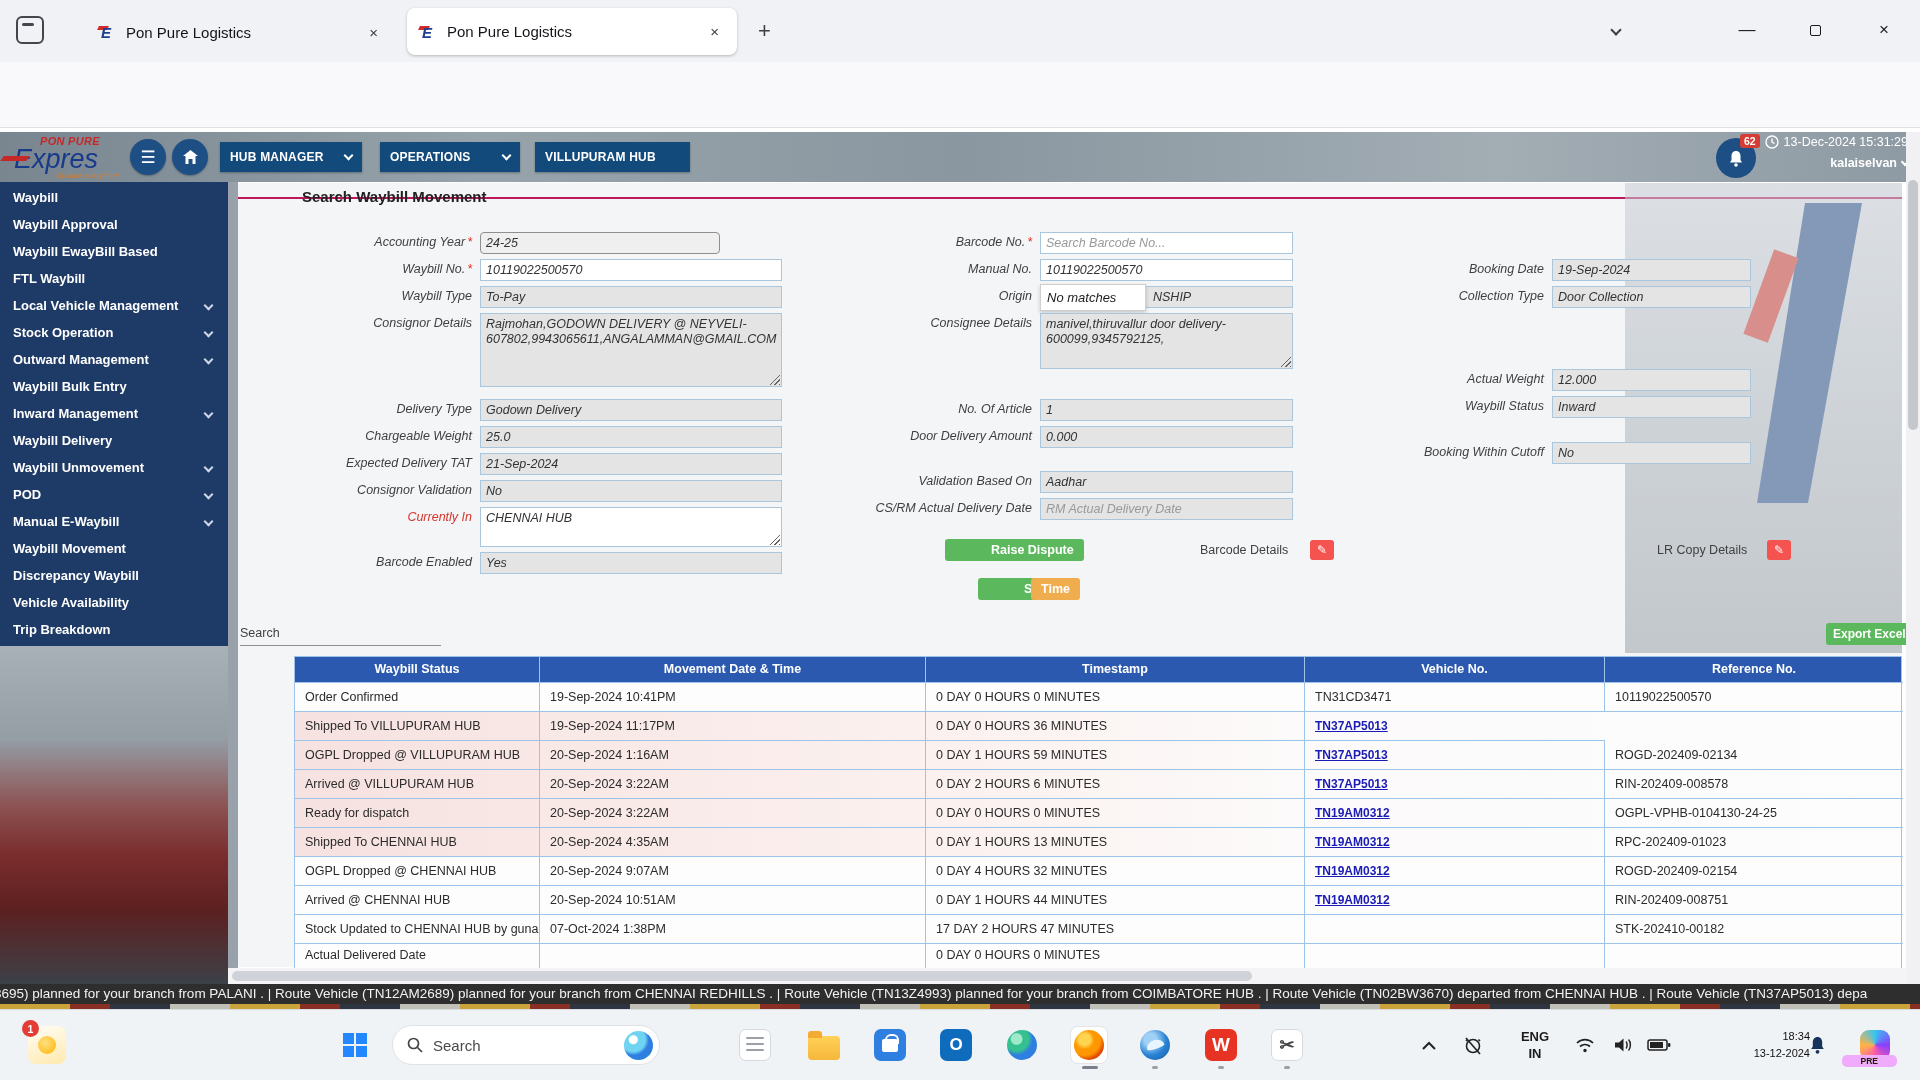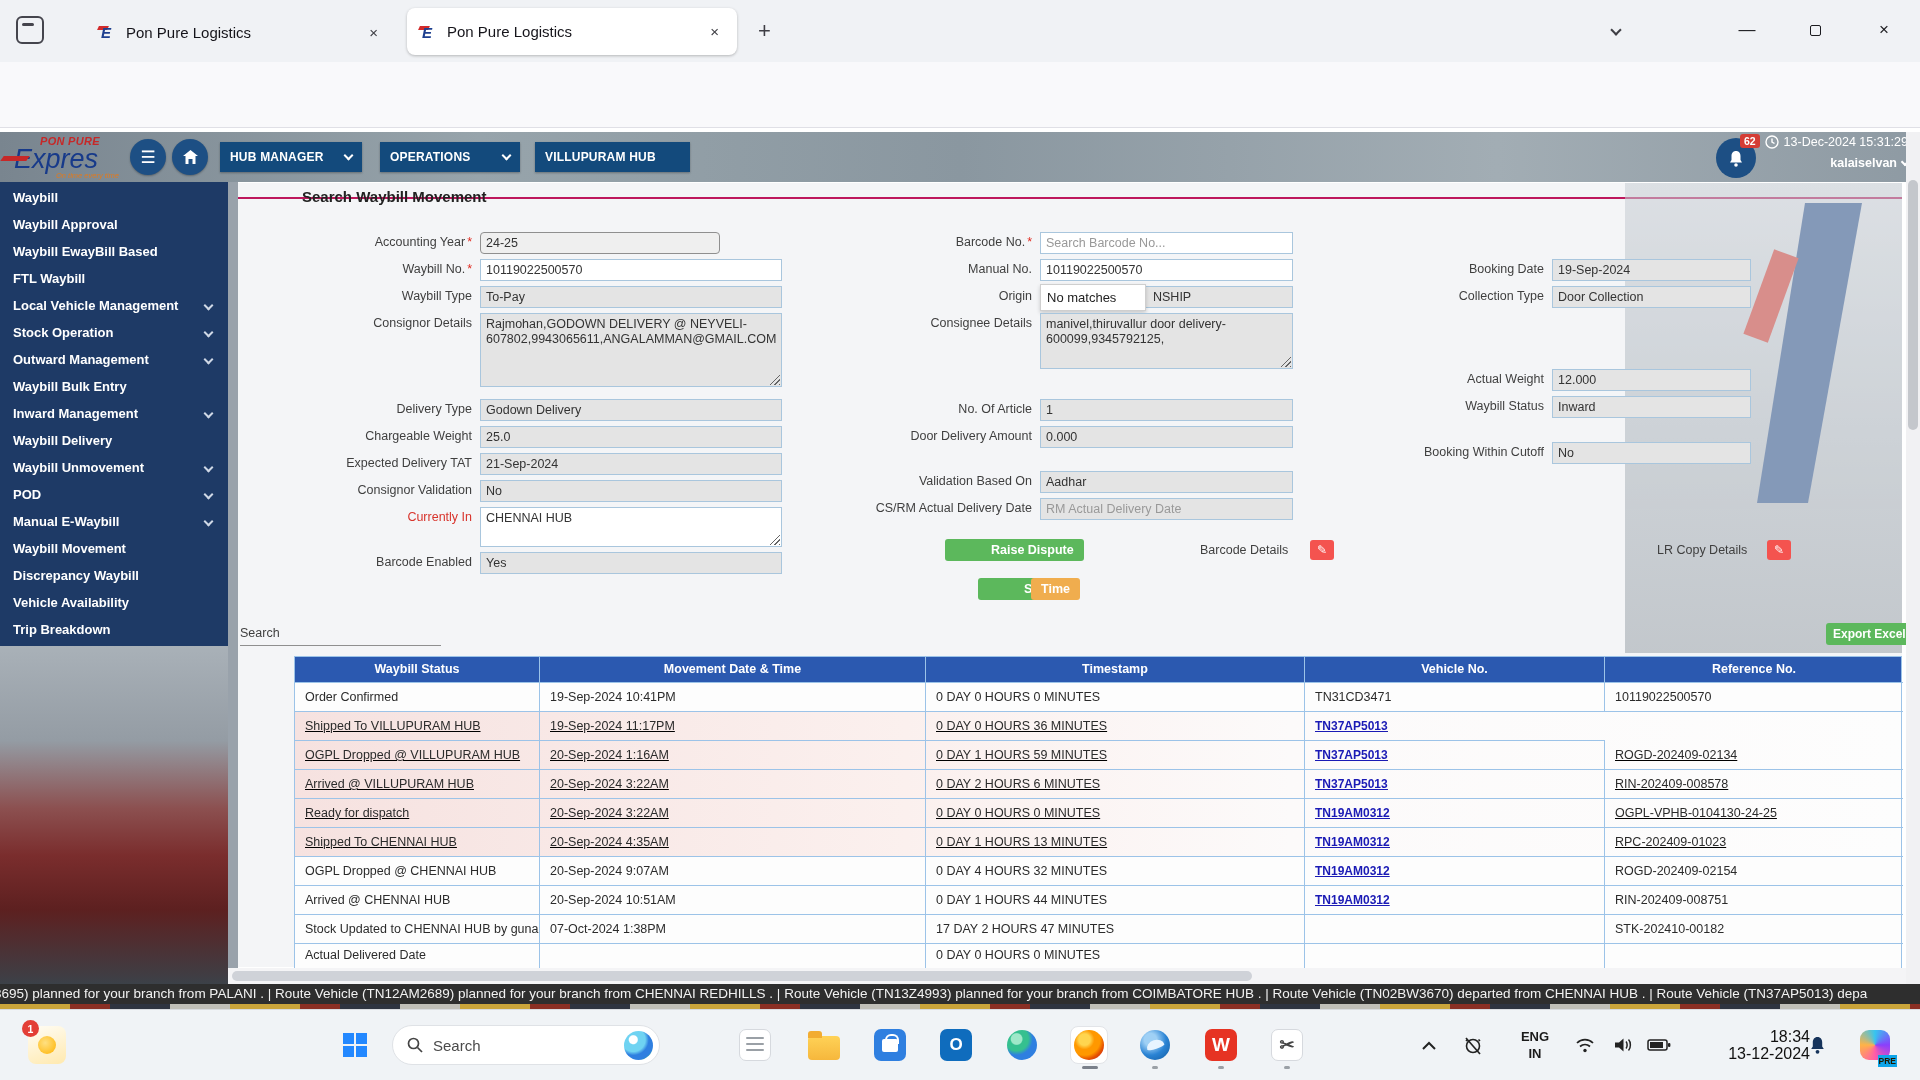--- a/index.html
+++ b/index.html
@@ -67,21 +67,21 @@
   .tailfin { position:absolute; right:40px; top:20px; width:150px; height:300px; background:#2a4f86; clip-path:polygon(30% 100%,62% 0,100% 0,64% 100%); }
   .tailstripe { position:absolute; right:86px; top:100px; width:90px; height:26px; background:#c23b33; transform:rotate(-70deg); }
   .panel { position:absolute; left:238px; top:183px; width:1664px; height:784px; background:rgba(243,244,246,.94); }
   .ptitle { height:16px; border-bottom:2px solid #be185d; }
 
   
   .fcol { position:absolute; }
   #fcol1 { left:238px; top:232px; width:560px; }
   #fcol2 { left:772px; top:232px; width:540px; }
   #fcol3 { left:1312px; top:259px; width:460px; }
-  .frow { display:flex; align-items:flex-start; margin-bottom:5px; }
+  .frow { display:flex; align-items:flex-start; margin-bottom:5px;font-style:italic; }
   .flabel { text-align:right; padding-right:8px; font-size:12.5px; color:#3f3f3f; line-height:21px; white-space:nowrap; }
   #fcol1 .flabel { width:242px; } #fcol2 .flabel { width:268px; } #fcol3 .flabel { width:240px; }
   .flabel.red { color:#d8342c; }
   .req { color:#e02b20; margin-left:2px; }
   .fld { border:1px solid #a9c6dd; background:#fff; height:22px; line-height:20px; font-size:12.5px; color:#333; padding:0 5px; overflow:hidden; white-space:nowrap; }
   #fcol1 .fld { width:302px; } #fcol2 .fld { width:253px; } #fcol3 .fld { width:199px; }
   .fld.gray { background:#e4e4e4; }
   .fld.sel { width:240px !important; background:#efefef; border:1px solid #8f8f8f; border-radius:4px; }
   .fld.ph { color:#999; }
   .fld.ta { white-space:normal; line-height:15px; padding-top:3px; position:relative; }
@@ -103,21 +103,21 @@
   .sectlabel { position:absolute; font-size:12.5px; color:#3f3f3f; }
 
   
   .wbtable { position:absolute; left:294px; top:656px; width:1608px; border:1px solid #9cc3e8; border-bottom:3px solid #3f7fc4; background:#fdfdfd; }
   .trow { display:grid; grid-template-columns:245px 386px 379px 300px 298px; }
   .trow.head { background:#2b59b0; }
   .tcell { border-right:1px solid #9cc3e8; border-bottom:1px solid #9cc3e8; height:29px; line-height:28px; font-size:12.5px; color:#2b2b2b; padding:0 10px; white-space:nowrap; overflow:hidden; }
   .trow.head .tcell { color:#fff; font-weight:bold; text-align:center; height:26px; line-height:25px; border-bottom:1px solid #9cc3e8; }
   .trow:last-child .tcell { height:24px; line-height:23px; border-bottom:none; }
   .tcell:last-child { border-right:none; }
-  .trow.tint { background:linear-gradient(90deg,#f6e2e0 0%,#fbf0ee 38%,#fcfafa 62%,#fdfdfd 100%);text-decoration:underline; }
+  .trow.tint { background:linear-gradient(90deg,#f6e2e0 0%,#fbf0ee 38%,#fcfafa 62%,#fdfdfd 100%); }
   .vlink { color:#1a1ab5; text-decoration:underline; font-weight:600; font-size:12px; }
 
   
   .hscroll { position:absolute; left:228px; top:968px; width:1678px; height:16px; background:#f4f4f6; }
   .hthumb { position:absolute; left:4px; top:3px; width:1020px; height:10px; background:#cfd2d8; border-radius:5px; }
   .vscroll { position:absolute; left:1906px; top:132px; width:14px; height:852px; background:#f1f1f3; }
   .vthumb { position:absolute; left:2px; top:48px; width:10px; height:250px; background:#c4c7cc; border-radius:5px; }
   .ticker { position:absolute; left:0; top:984px; width:1920px; height:20px; background:#2e2e2e; overflow:hidden; }
   .ticker span { position:absolute; left:-6px; top:2px; white-space:nowrap; color:#f2f2f2; font-size:13.5px; }
   .truckstrip { position:absolute; left:0; top:1004px; width:1920px; height:5px;
@@ -145,24 +145,24 @@
   .store .bag::before { content:""; position:absolute; left:3px; top:-5px; width:10px; height:8px; border:2px solid #fff; border-bottom:none; border-radius:6px 6px 0 0; }
   .outlook { background:#0f6cbd; font-size:17px; }
   .snip { background:#fff; border:1px solid #d6d9de; color:#444; font-size:18px; }
   .searchpill { position:absolute; left:392px; top:15px; width:268px; height:40px; background:#fff; border:1px solid #dfe2e6; border-radius:20px; display:flex; align-items:center; padding:0 6px 0 14px; }
   .searchpill .stxt { font-size:15px; color:#4a4a4a; margin-left:10px; flex:1; }
   .weatherorb { width:29px; height:29px; border-radius:50%; background:radial-gradient(circle at 32% 30%,#fff 0 14%,#6fd3f2 18% 42%,#2f7fe0 55% 74%,#2bb673 88%); }
   .widgeticon { position:absolute; left:28px; top:16px; width:38px; height:38px; background:linear-gradient(160deg,#fffdf6,#ffe9ae); border-radius:8px; display:flex; align-items:center; justify-content:center; }
   .widgeticon .sun { width:18px; height:18px; border-radius:50%; background:radial-gradient(circle at 40% 38%,#ffe082,#ffb300); }
   .wbadge { position:absolute; left:-6px; top:-6px; min-width:17px; height:17px; background:#e33e36; color:#fff; border-radius:50%; font-size:10.5px; font-weight:bold; display:flex; align-items:center; justify-content:center; }
   .engin { position:absolute; left:1512px; top:18px; width:46px; text-align:center; font-size:13px; color:#1b1b1b; line-height:17px; font-weight:600; }
-  .timeblk { position:absolute; left:1688px; top:18px; width:122px; text-align:right; font-size:16px; color:#111; line-height:17px; }
+  .timeblk { position:absolute; left:1688px; top:18px; width:122px; text-align:right; font-size:11px; color:#111; line-height:17px; }
   .copilot { position:absolute; left:1856px; top:16px; width:38px; height:38px; display:flex; align-items:center; justify-content:center; }
   .coporb { width:30px; height:30px; border-radius:9px; background:conic-gradient(#36c5f0,#8a3ffc,#ff5ca8,#ffb347,#36c5f0); }
-  .prebadge { position:absolute; right:-3px; bottom:-3px; background:#0ea5e9; color:#201a00; font-size:8.5px; font-weight:bold; padding:1px 1px; border-radius:0; }
+  .prebadge { position:absolute; right:-3px; bottom:-3px; background:#f0abfc; color:#201a00; font-size:8.5px; font-weight:bold; padding:1px 19px; border-radius:5px; }
 </style>
 </head>
 <body>
 
 <div class="screen">
 
   <div class="tabbar">
     <div class="fxview"></div>
     <div class="tab t1">
       <span class="favicon"></span>

